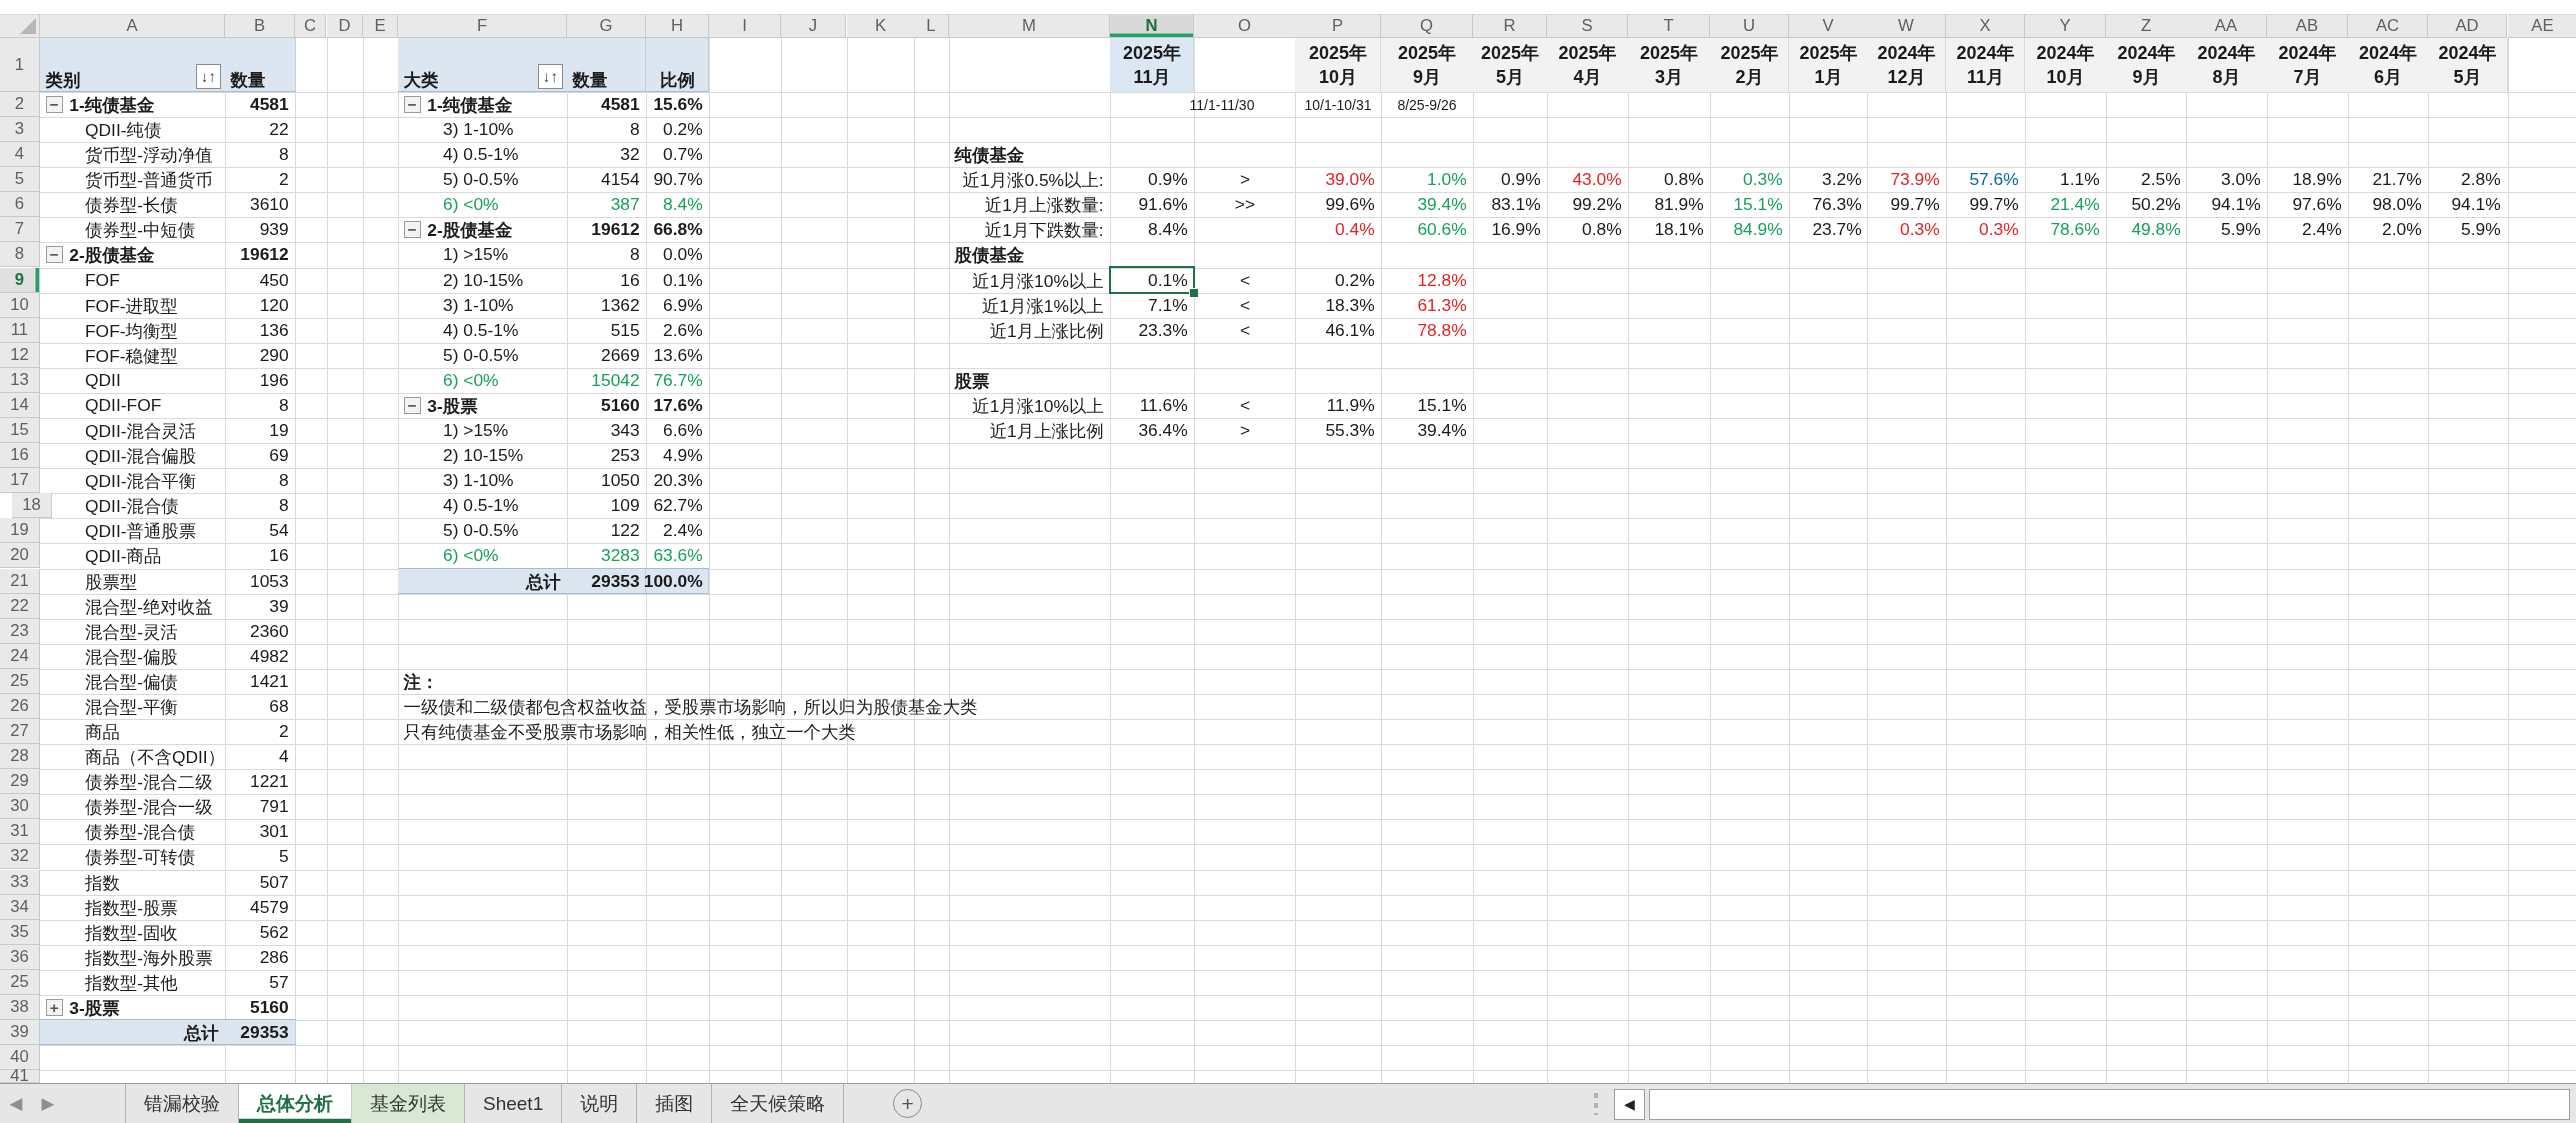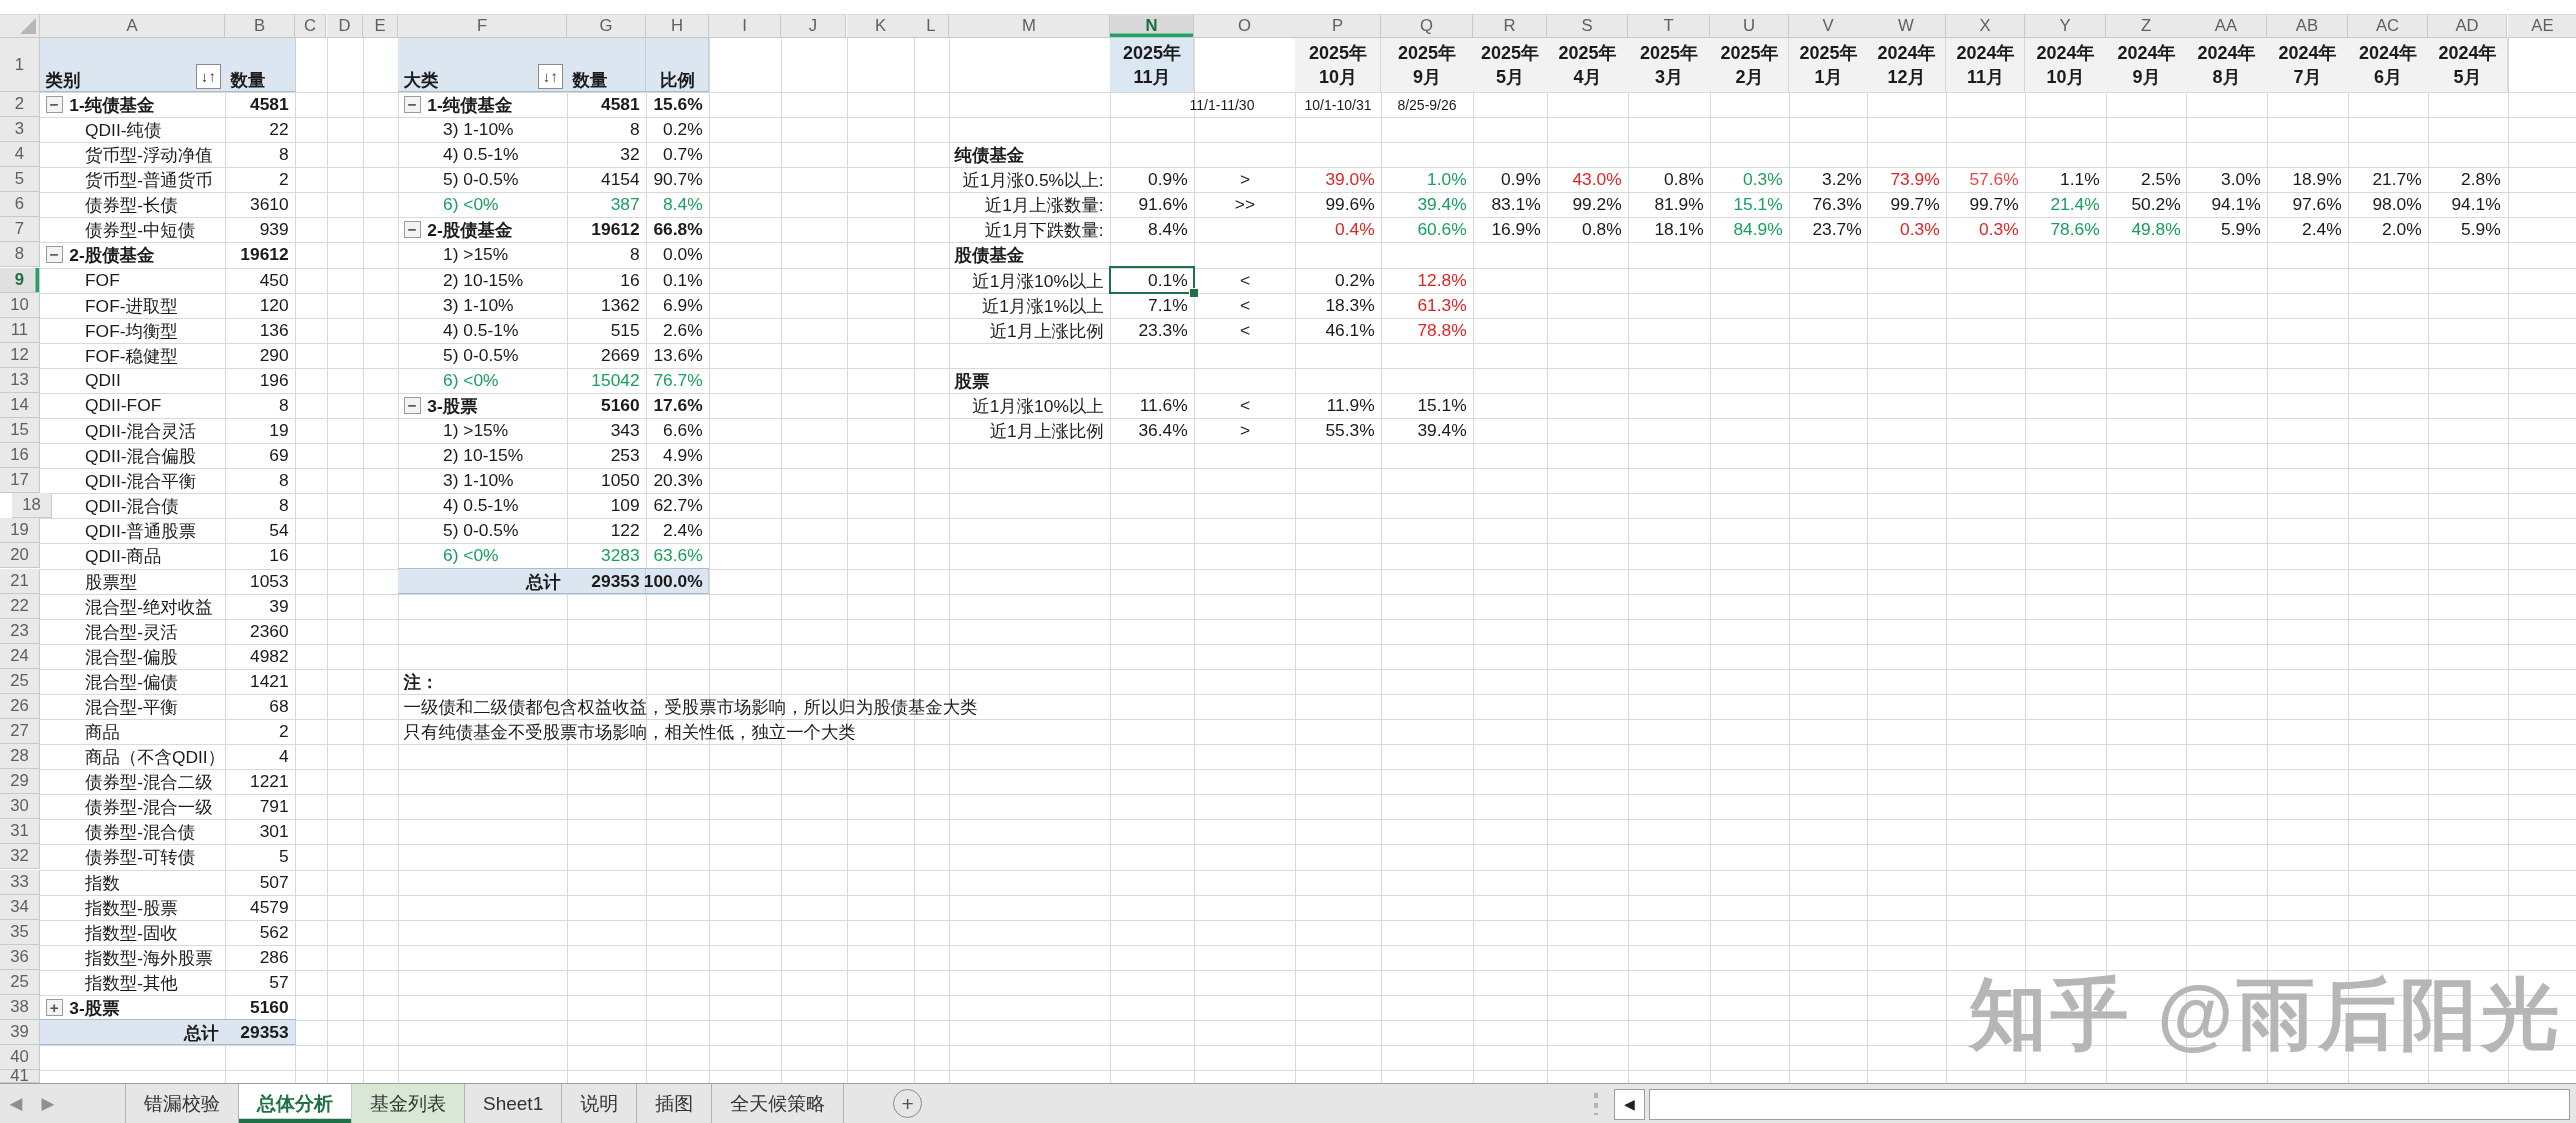--- a/index.html
+++ b/index.html
@@ -462,21 +462,21 @@
       <div class="cell num" style="position: absolute; left: 1110px; top: 167px; width: 84px; height: 25px;">0.9%</div>
       <div class="cell ctr" style="position: absolute; left: 1194px; top: 167px; width: 102px; height: 25px;">&gt;</div>
       <div class="cell num" style="position: absolute; left: 1295px; top: 167px; width: 86px; height: 25px; color: rgb(224, 36, 36);">39.0%</div>
       <div class="cell num" style="position: absolute; left: 1381px; top: 167px; width: 92px; height: 25px; color: rgb(24, 160, 94);">1.0%</div>
       <div class="cell num" style="position: absolute; left: 1473px; top: 167px; width: 74px; height: 25px;">0.9%</div>
       <div class="cell num" style="position: absolute; left: 1547px; top: 167px; width: 81px; height: 25px; color: rgb(224, 36, 36);">43.0%</div>
       <div class="cell num" style="position: absolute; left: 1628px; top: 167px; width: 82px; height: 25px;">0.8%</div>
       <div class="cell num" style="position: absolute; left: 1710px; top: 167px; width: 79px; height: 25px; color: rgb(24, 160, 94);">0.3%</div>
       <div class="cell num" style="position: absolute; left: 1789px; top: 167px; width: 79px; height: 25px;">3.2%</div>
       <div class="cell num" style="position: absolute; left: 1867px; top: 167px; width: 79px; height: 25px; color: rgb(224, 36, 36);">73.9%</div>
-      <div class="cell num" style="position: absolute; left: 1946px; top: 167px; width: 79px; height: 25px; color: #ef4444;">57.6%</div>
+      <div class="cell num" style="position: absolute; left: 1946px; top: 167px; width: 79px; height: 25px; color: #0369a1;">57.6%</div>
       <div class="cell num" style="position: absolute; left: 2025px; top: 167px; width: 81px; height: 25px;">1.1%</div>
       <div class="cell num" style="position: absolute; left: 2106px; top: 167px; width: 81px; height: 25px;">2.5%</div>
       <div class="cell num" style="position: absolute; left: 2186px; top: 167px; width: 81px; height: 25px;">3.0%</div>
       <div class="cell num" style="position: absolute; left: 2267px; top: 167px; width: 81px; height: 25px;">18.9%</div>
       <div class="cell num" style="position: absolute; left: 2348px; top: 167px; width: 80px; height: 25px;">21.7%</div>
       <div class="cell num" style="position: absolute; left: 2428px; top: 167px; width: 79px; height: 25px; padding-left: 35px;">2.8%</div>
       <div class="cell num" style="position: absolute; left: 886px; top: 192px; width: 224px; height: 25px;">近1月上涨数量:</div>
       <div class="cell num" style="position: absolute; left: 1110px; top: 192px; width: 84px; height: 25px;">91.6%</div>
       <div class="cell ctr" style="position: absolute; left: 1194px; top: 192px; width: 102px; height: 25px;">&gt;&gt;</div>
       <div class="cell num" style="position: absolute; left: 1295px; top: 192px; width: 86px; height: 25px;">99.6%</div>
@@ -537,21 +537,20 @@
       <div class="cell num" style="position: absolute; left: 1110px; top: 418px; width: 84px; height: 25px;">36.4%</div>
       <div class="cell ctr" style="position: absolute; left: 1194px; top: 418px; width: 102px; height: 25px;">&gt;</div>
       <div class="cell num" style="position: absolute; left: 1295px; top: 418px; width: 86px; height: 25px;">55.3%</div>
       <div class="cell num" style="position: absolute; left: 1381px; top: 418px; width: 92px; height: 25px;">39.4%</div>
       <div class="cell lbl bold" style="position: absolute; left: 398px; top: 669px; width: 169px; height: 25px;">注：</div>
       <div class="cell lbl" style="position: absolute; left: 398px; top: 694px; width: 1394px; height: 25px;">一级债和二级债都包含权益收益，受股票市场影响，所以归为股债基金大类</div>
       <div class="cell lbl" style="position: absolute; left: 398px; top: 719px; width: 1394px; height: 25px;">只有纯债基金不受股票市场影响，相关性低，独立一个大类</div>
       <div class="selbox" style="position: absolute; left: 1109px; top: 266px; width: 86px; height: 28px;"></div>
       <div class="selhandle" style="position: absolute; left: 1189px; top: 288px; width: 7.7px; height: 7.7px;"></div>
     </div>
-  <div class="watermark">知乎 @雨后阳光</div>
   <div id="tabbar">
       <div class="navarr" style="position: relative;">◀</div>
       <div class="navarr" style="position: relative;">▶</div>
       <div class="tabspacer" style="position: relative;"></div>
       <div class="sheettab first" style="position: relative;">错漏校验</div>
       <div class="sheettab active" style="position: relative;">总体分析</div>
       <div class="sheettab tint" style="position: relative;">基金列表</div>
       <div class="sheettab" style="position: relative;">Sheet1</div>
       <div class="sheettab" style="position: relative;">说明</div>
       <div class="sheettab" style="position: relative;">插图</div>

